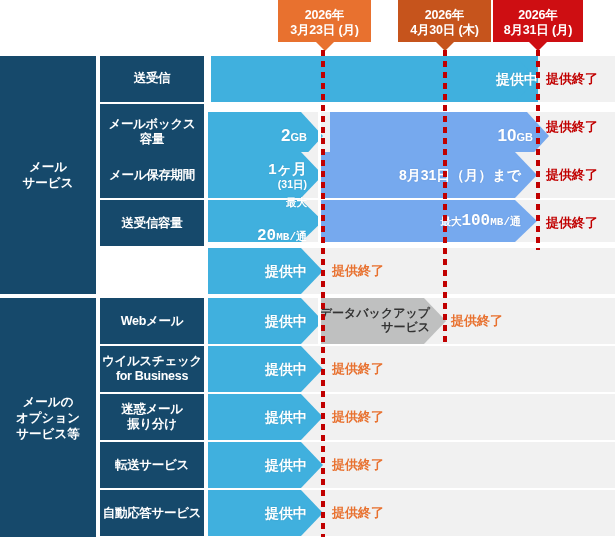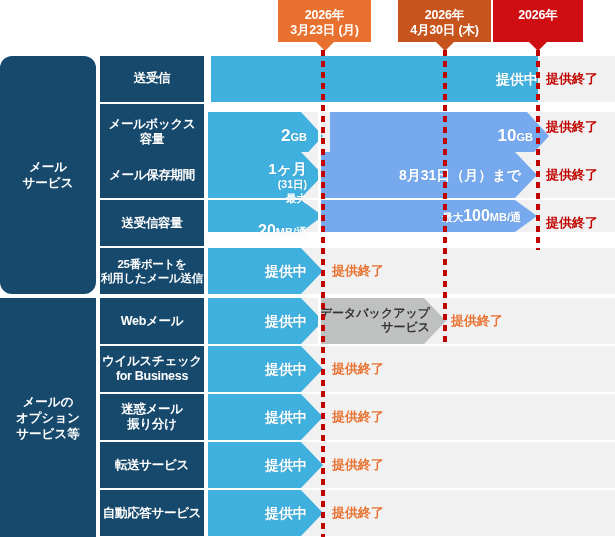--- a/index.html
+++ b/index.html
@@ -80,21 +80,21 @@
 
   .endtxt{
     position:absolute;z-index:25;
     font-weight:bold;font-size:13px;white-space:nowrap;
   }
 </style>
 </head>
 <body>
 
 <div id="root">
-    <div class="cat" style="top: 56px; height: 238px; border-radius: 12px;">
+    <div class="cat" style="top: 56px; height: 238px;">
       <div>メール<br>サービス</div>
     </div>
     <div class="rowlabel" style="top: 56px; height: 46px; font-family: Liberation Mono, monospace;">
       <div>送受信</div>
     </div>
     <div class="track" style="top: 56px; height: 46px;">
       <div class="arrow" style="left: 0px; width: 330px;">
         <div class="inner" style="background: rgb(64, 176, 222);"></div>
         <div class="lbl" style="font-size: 14px;"><span>提供中</span></div>
       </div>
@@ -131,35 +131,32 @@
       <div class="arrow" style="left: 110px; width: 219px;">
         <div class="inner" style="background: rgb(118, 169, 238); clip-path: polygon(0px 0px, calc(100% - 22px) 0px, 100% 50%, calc(100% - 22px) 100%, 0px 100%);"></div>
         <div class="lbl" style="font-size: 14px; padding-right: 16px;"><span>8月31日（月）まで</span></div>
       </div>
       <div class="sep" style="left: 110px;"></div>
     </div>
     <div class="endtxt" style="left: 546px; top: 166px; color: rgb(193, 0, 0);">提供終了</div>
     <div class="rowlabel" style="top: 200px; height: 46px;">
       <div>送受信容量</div>
     </div>
-    <div class="track" style="top: 200px; height: 32px;">
+    <div class="track" style="top: 200px; height: 42px; font-family: Liberation Mono, monospace;">
       <div class="arrow" style="left: 0px; width: 115px;">
         <div class="inner" style="background: rgb(64, 176, 222); clip-path: polygon(0px 0px, calc(100% - 22px) 0px, 100% 50%, calc(100% - 22px) 100%, 0px 100%);"></div>
         <div class="lbl" style="font-size: 16px; padding-right: 16px;"><span class="sub">最大</span><br><span>20<span class="unit">MB/通</span></span></div>
       </div>
       <div class="arrow" style="left: 110px; width: 219px;">
         <div class="inner" style="background: rgb(118, 169, 238); clip-path: polygon(0px 0px, calc(100% - 22px) 0px, 100% 50%, calc(100% - 22px) 100%, 0px 100%);"></div>
         <div class="lbl" style="font-size: 16px; padding-right: 16px;"><span><span class="pre">最大</span>100<span class="unit">MB/通</span></span></div>
       </div>
       <div class="sep" style="left: 110px;"></div>
     </div>
     <div class="endtxt" style="left: 546px; top: 214px; color: rgb(193, 0, 0);">提供終了</div>
-    <div class="rowlabel sm" style="top: 248px; height: 46px;">
-      <div>25番ポートを<br>利用したメール送信</div>
-    </div>
     <div class="track" style="top: 248px; height: 46px;">
       <div class="arrow" style="left: 0px; width: 115px;">
         <div class="inner" style="background: rgb(64, 176, 222); clip-path: polygon(0px 0px, calc(100% - 22px) 0px, 100% 50%, calc(100% - 22px) 100%, 0px 100%);"></div>
         <div class="lbl" style="font-size: 14px; padding-right: 16px;"><span>提供中</span></div>
       </div>
     </div>
     <div class="endtxt" style="left: 332px; top: 262px; color: rgb(232, 113, 47);">提供終了</div>
     <div class="cat" style="top: 298px; height: 239px;">
       <div>メールの<br>オプション<br>サービス等</div>
     </div>
@@ -226,15 +223,16 @@
     </div>
     <div class="dash" style="left: 443px; top: 50px; height: 295px;"></div>
     <div class="date-head" style="left: 398px; width: 93px; height: 42px; background: rgb(198, 84, 28);">
       <span class="l1">2026年</span>
       <span class="l2">4月30日 (木)</span>
       <div class="notch" style="border-top: 9px solid rgb(198, 84, 28);"></div>
     </div>
     <div class="dash" style="left: 536px; top: 50px; height: 200px;"></div>
     <div class="date-head" style="left: 493px; width: 90px; height: 42px; background: rgb(206, 14, 18);">
       <span class="l1">2026年</span>
+      <span class="l2">8月31日 (月)</span>
       <div class="notch" style="border-top: 9px solid rgb(206, 14, 18);"></div>
     </div>
   </div>
 
 </body></html>

